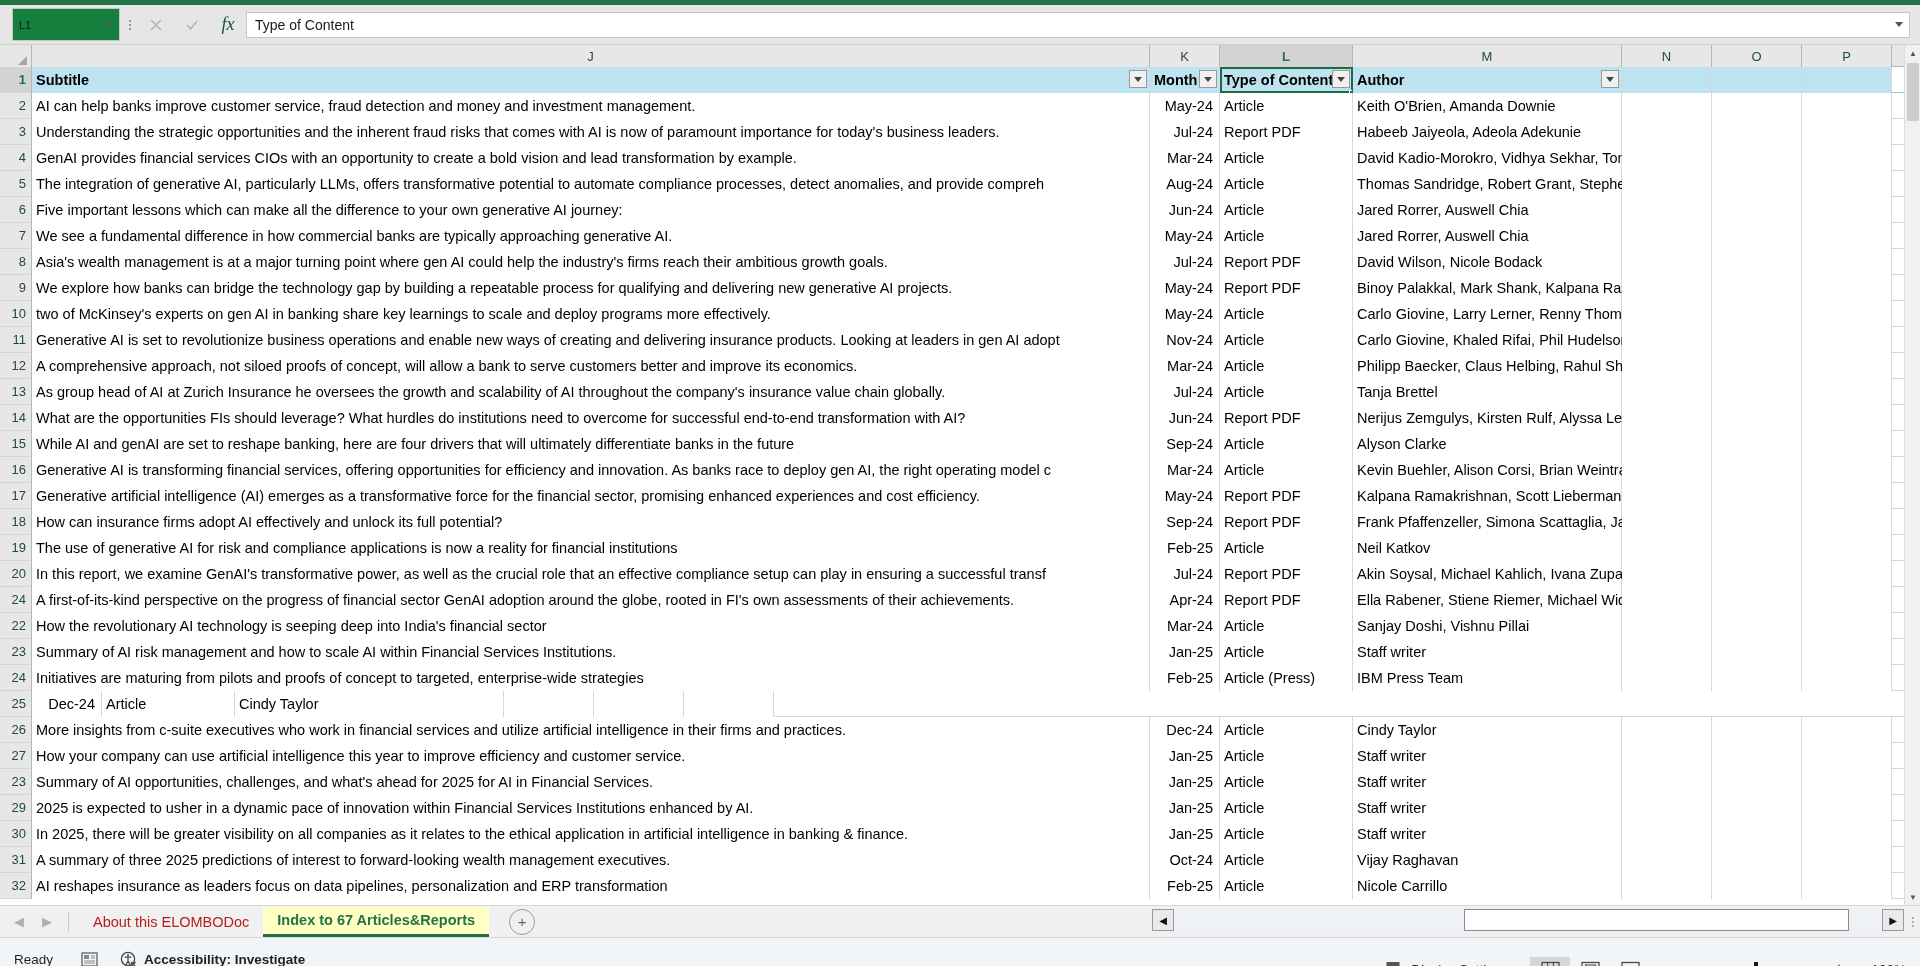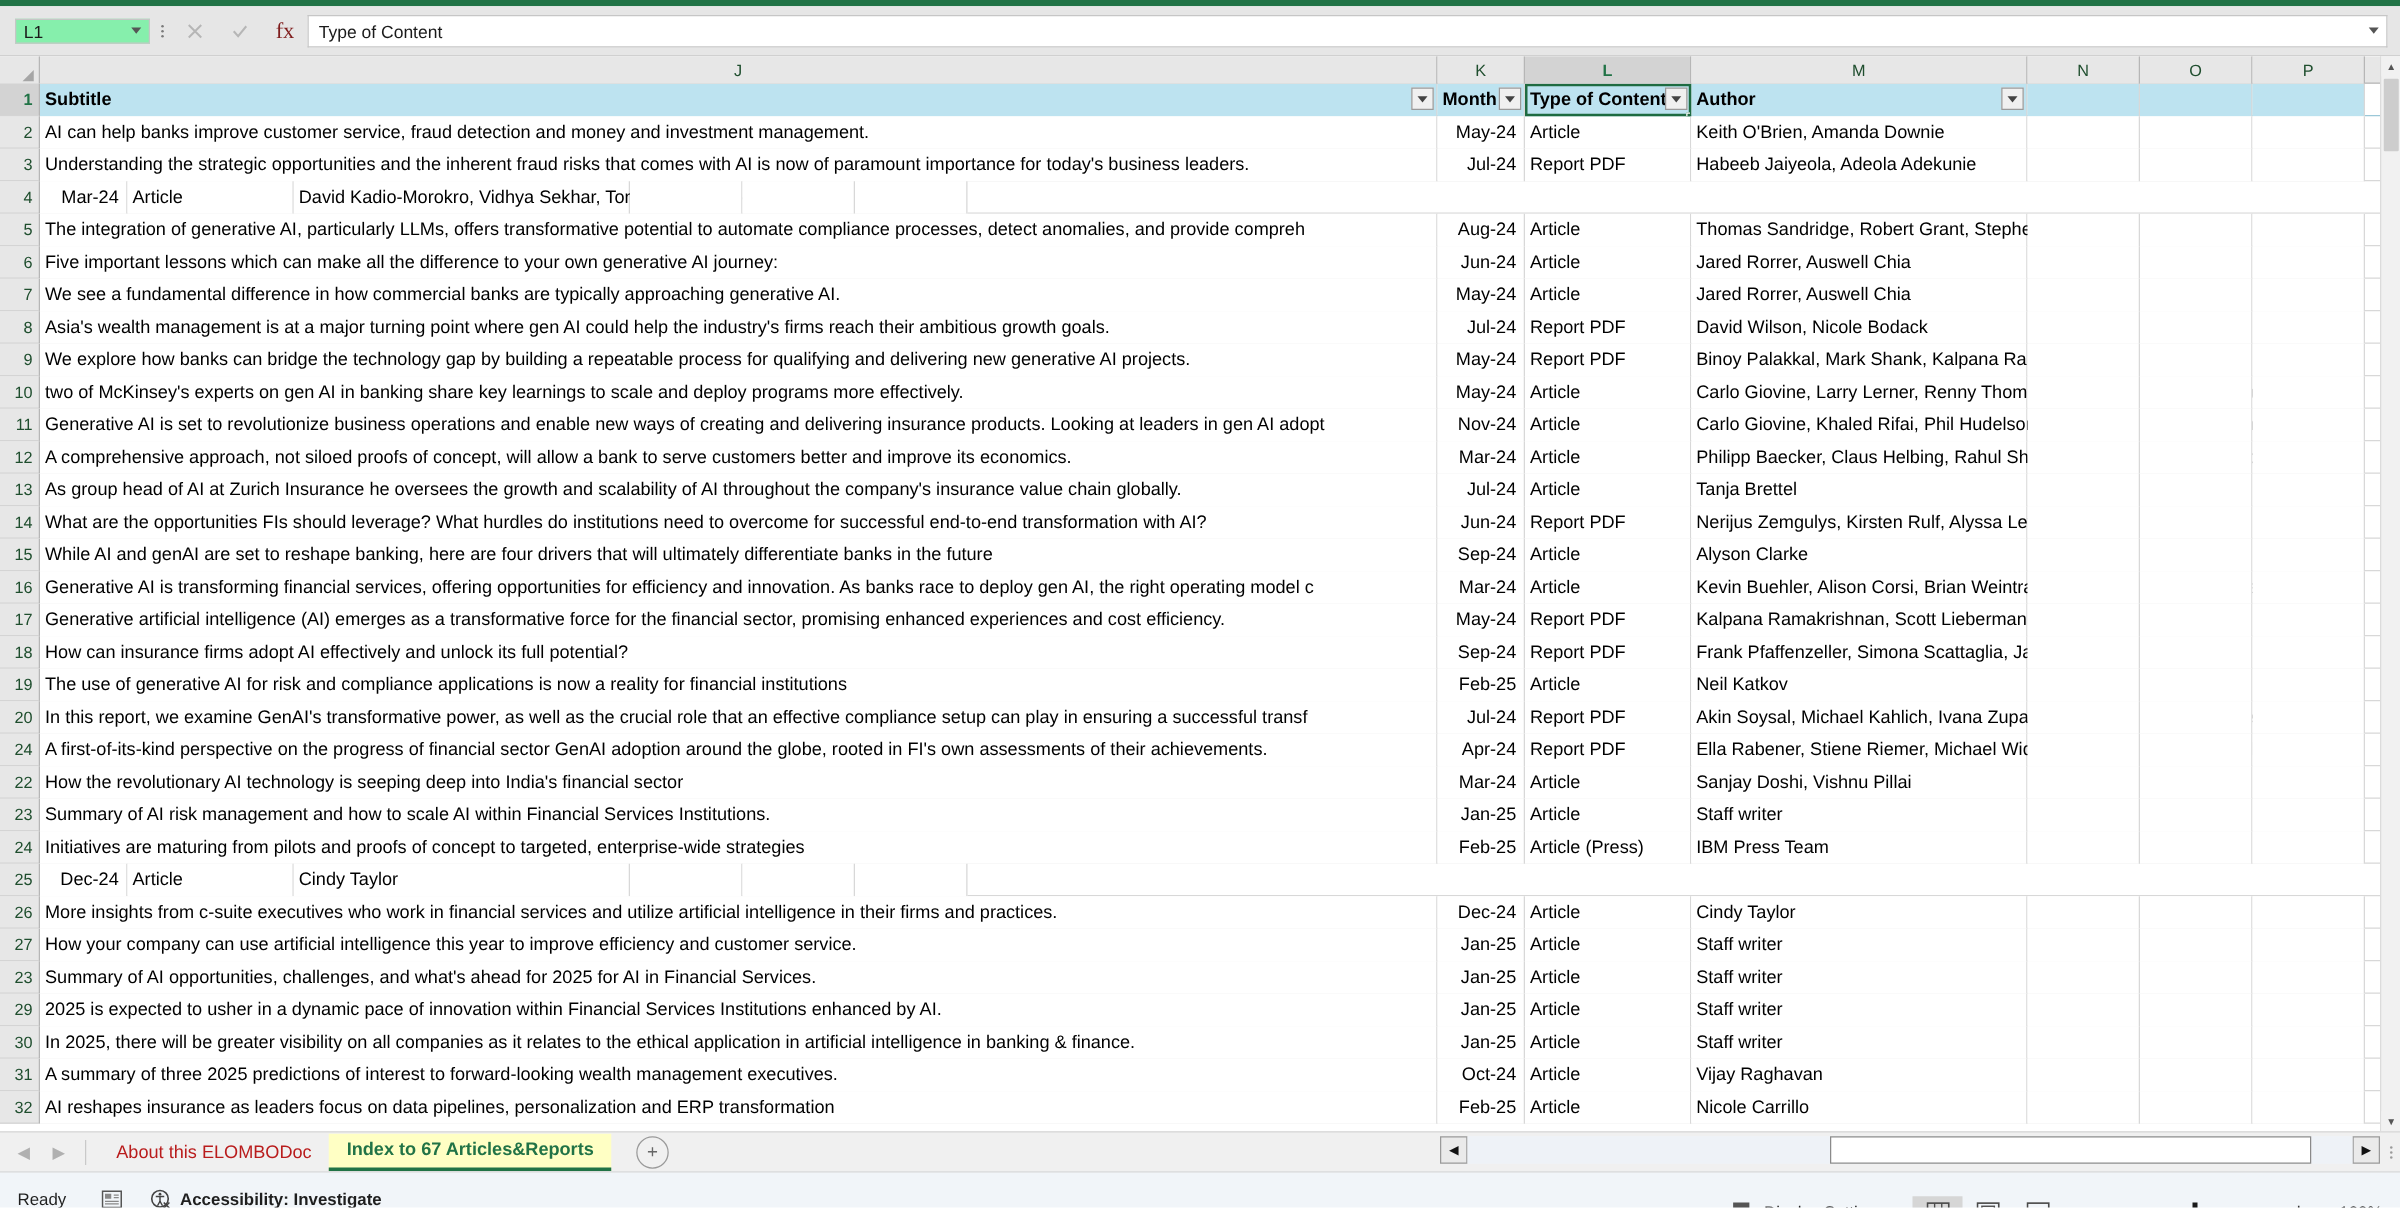--- a/index.html
+++ b/index.html
@@ -13,33 +13,33 @@
   
   .top-strip{ position:absolute; left:0; top:0; width:1920px; height:5px; background:#217346; }
 
   
   .formula-row{
     position:absolute; left:0; top:5px; width:1920px; height:40px;
     background:#e6e6e6; display:flex; align-items:center;
     border-bottom:1px solid #d0d0d0;
   }
   .namebox{
-    margin-left:12px; width:108px; height:20px; background:#86efac;
+    margin-left:12px; width:108px; height:33px; background:#15803d;
     border:1px solid #c6c6c6; display:flex; align-items:center;
-    padding:0 6px; font-size:14px; color:#1a1a1a; position:relative;
+    padding:0 6px; font-size:11px; color:#1a1a1a; position:relative;
   }
   .namebox .nb-text{ flex:1; }
   .nb-arrow{ width:0;height:0;border-left:4px solid transparent;border-right:4px solid transparent;border-top:5px solid #555; }
   .dots{ width:16px;height:26px;display:flex;flex-direction:column;justify-content:center;align-items:center;gap:2px;margin-left:2px; }
   .dots i{ display:block;width:2px;height:2px;background:#7a7a7a;border-radius:50%; }
   .fbtn{
     width:36px;height:26px;display:flex;align-items:center;justify-content:center;
     font-size:17px;color:#b6b6b6;
   }
-  .fbtn.fx{ color:#7f1d1d; font-family:"Liberation Serif", serif; font-size:18px; }
+  .fbtn.fx{ color:#14532d; font-style:italic; font-family:"Liberation Serif", serif; font-size:18px; }
   .fml-input{
     flex:1; height:26px; background:#fff; border:1px solid #c6c6c6; border-right:none;
     display:flex;align-items:center;padding:0 8px;font-size:14px;color:#1a1a1a;
     margin-right:0;
   }
   .fml-drop{
     width:22px;height:26px;background:#fff;border:1px solid #c6c6c6;border-left:none;
     display:flex;align-items:center;justify-content:center;margin-right:10px;
   }
   .fml-drop .nb-arrow{ border-top-color:#555; }
@@ -316,20 +316,23 @@
               <span>Report PDF</span>
             </div>
             <div class="cell colw-m">
               <span>Habeeb Jaiyeola, Adeola Adekunie</span>
             </div>
             <div class="cell colw-n"></div>
             <div class="cell colw-o"></div>
             <div class="cell colw-p"></div>
           </div>
           <div class="row">
+            <div class="cell colw-j clip">
+              <span>GenAI provides financial services CIOs with an opportunity to create a bold vision and lead transformation by example.</span>
+            </div>
             <div class="cell colw-k clip num">
               <span>Mar-24</span>
             </div>
             <div class="cell colw-l clip">
               <span>Article</span>
             </div>
             <div class="cell colw-m">
               <span>David Kadio-Morokro, Vidhya Sekhar, Tommy Vater, Shobhan Dutta</span>
             </div>
             <div class="cell colw-n"></div>

